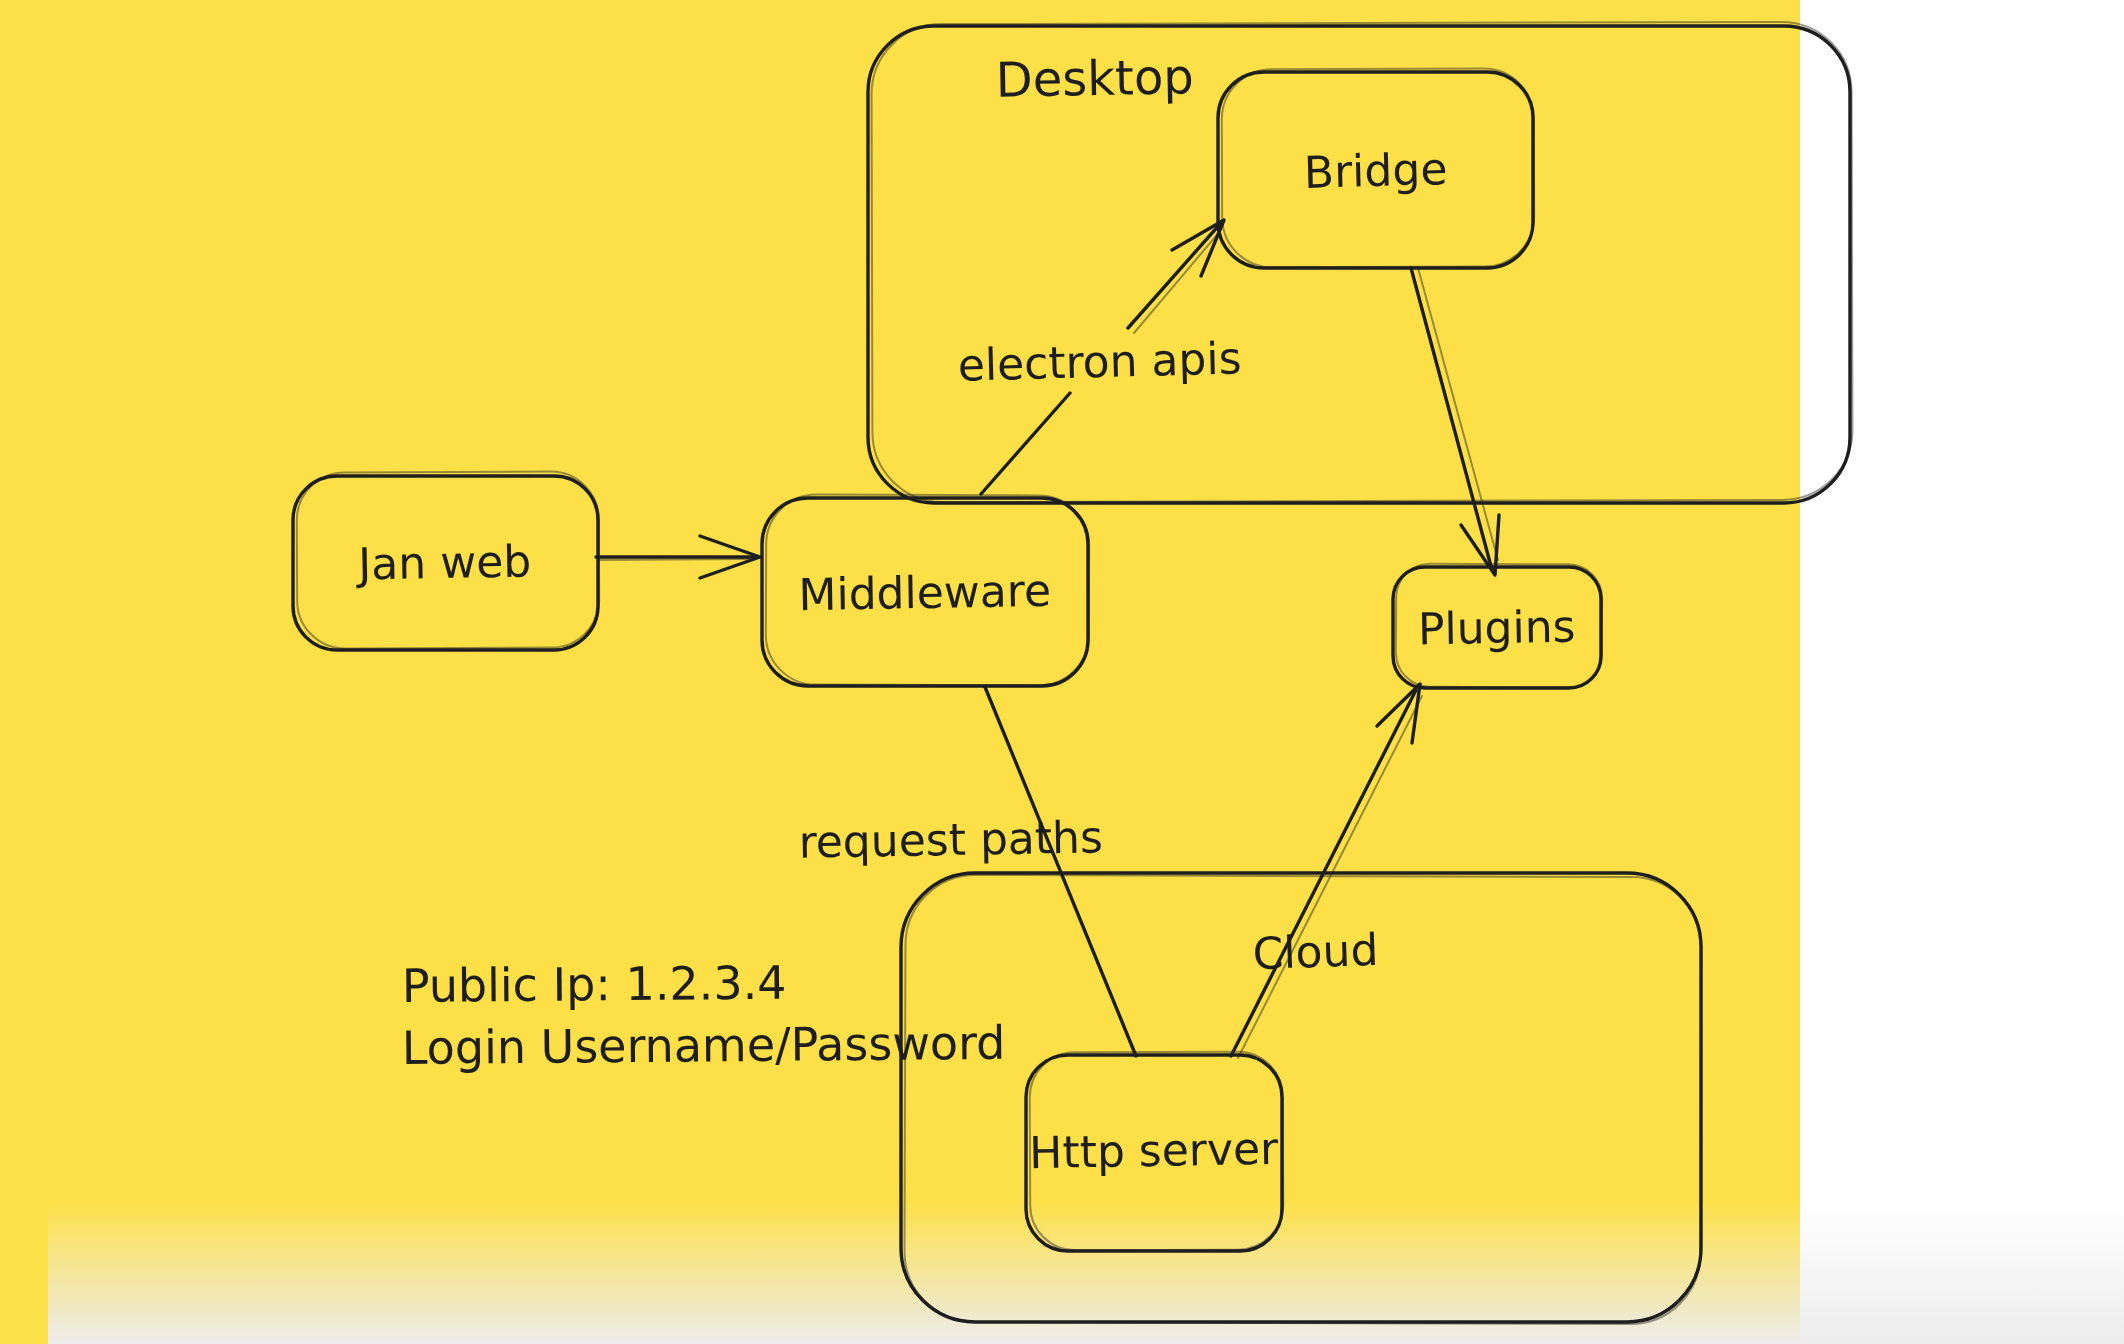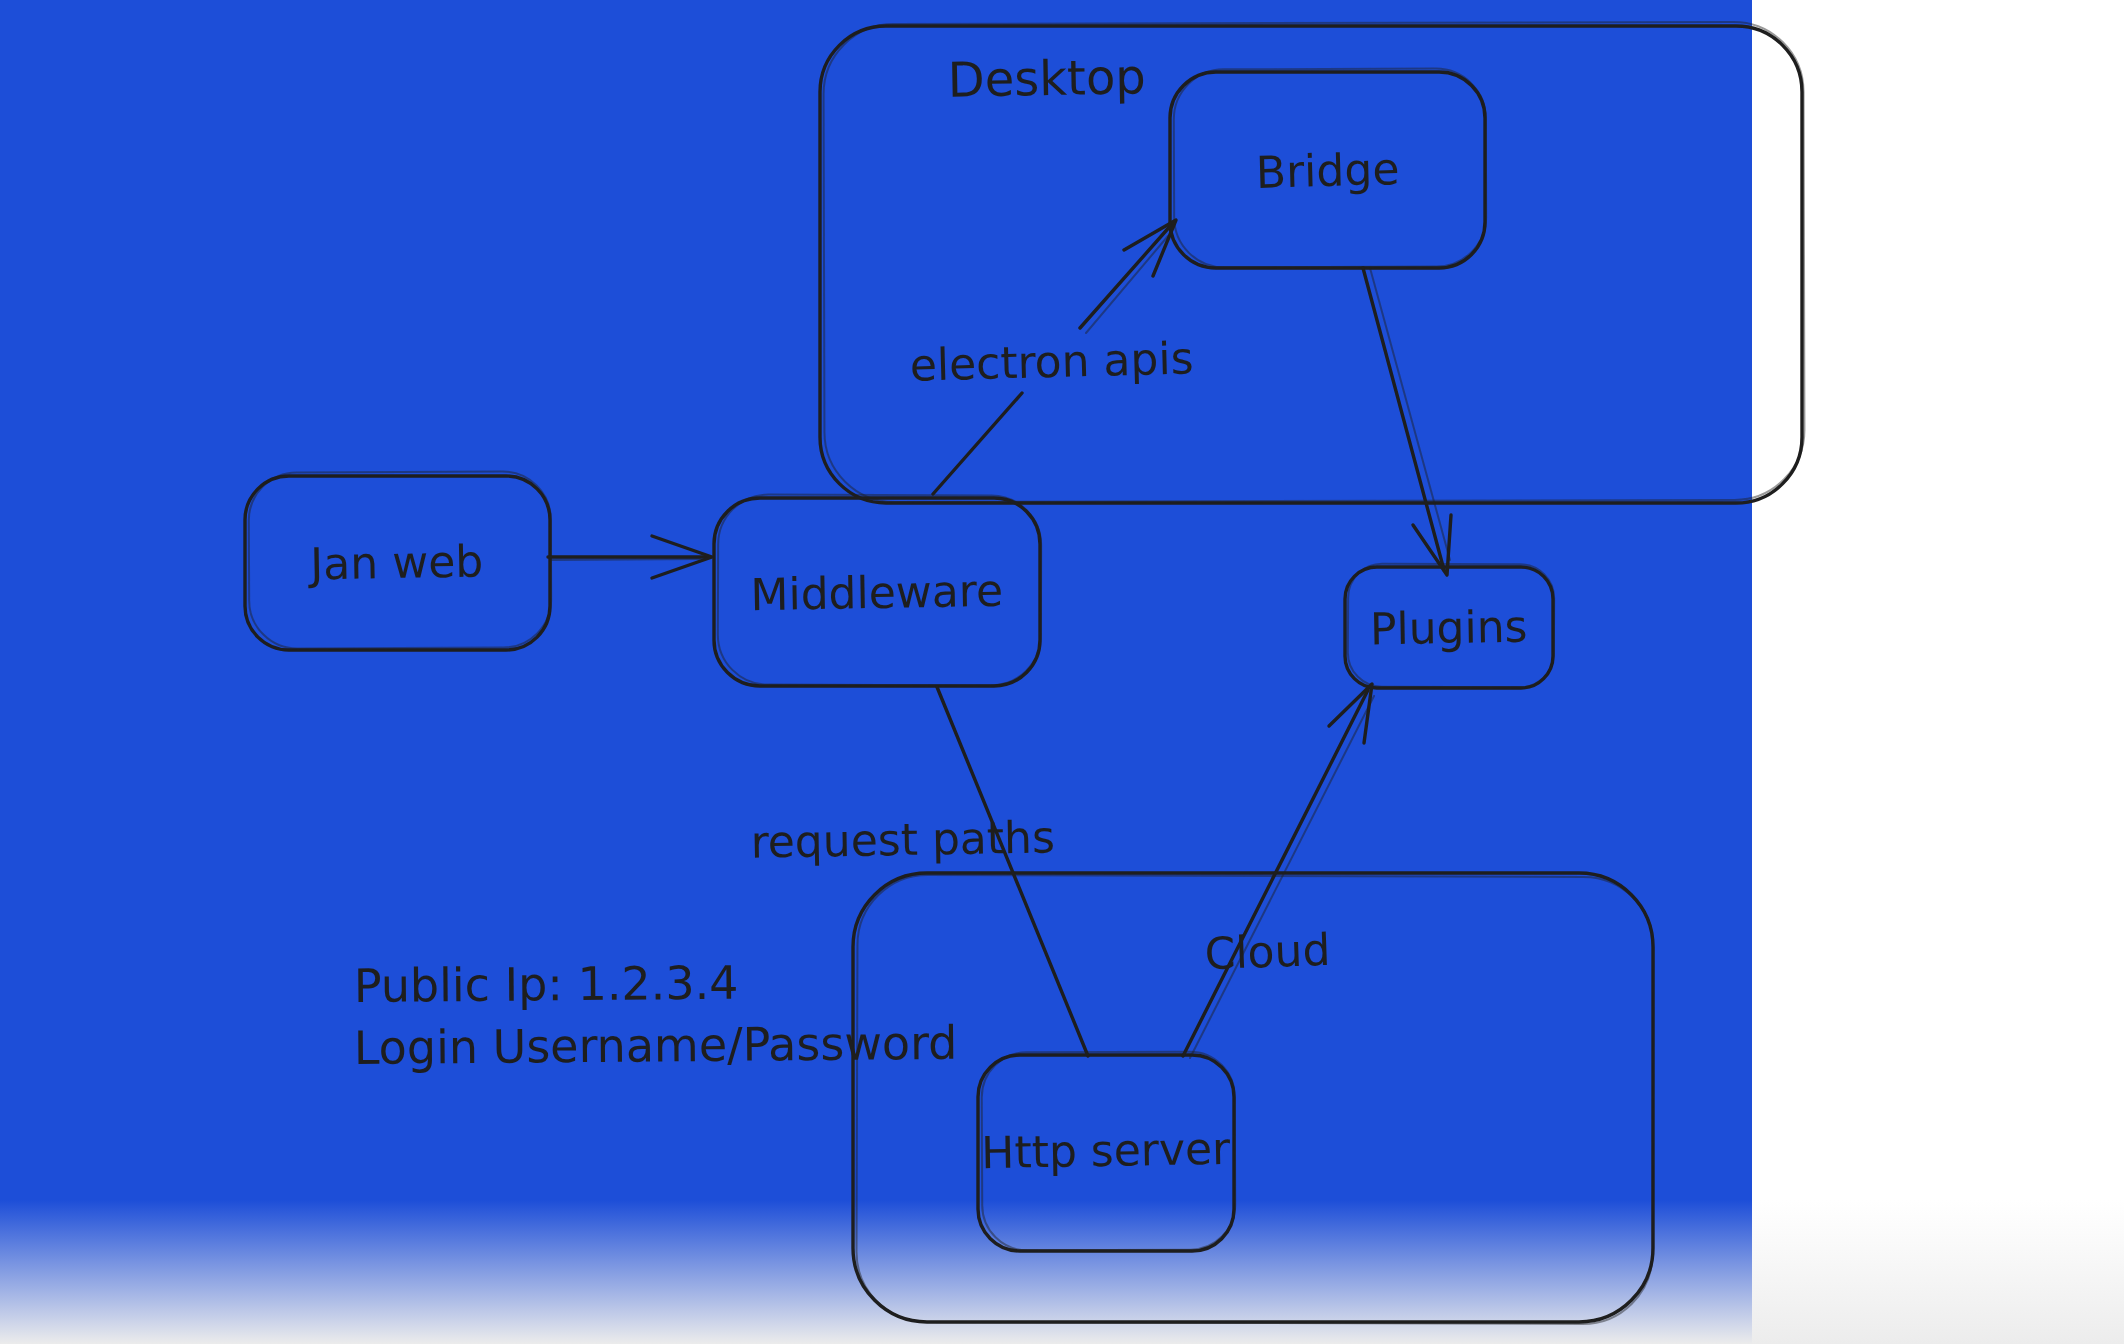--- a/index.html
+++ b/index.html
@@ -7,21 +7,22 @@
     padding: 0;
     width: 2124px;
     height: 1344px;
     background: #ffffff;
     overflow: hidden;
   }
   .canvas {
     position: relative;
     width: 1752px;
     height: 1344px;
-    background: #1d4ed8;
+    background: #fde047;
+    padding-left: 48px;
   }
   svg { display: block; }
   .stroke {
     fill: none;
     stroke: #1e1e1e;
     stroke-width: 3.4;
     stroke-linecap: round;
     stroke-linejoin: round;
   }
   .ghost {

